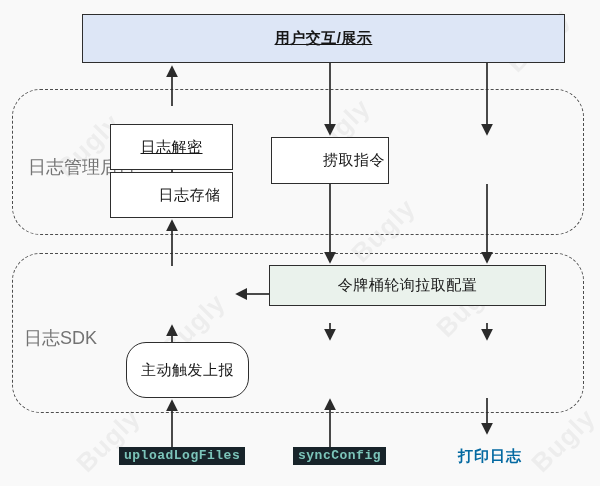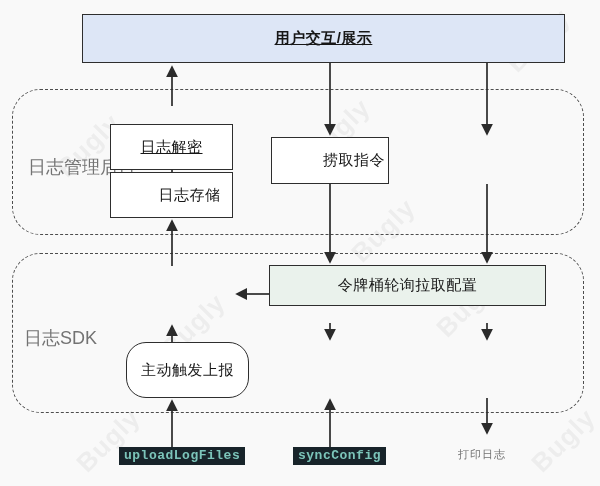--- a/index.html
+++ b/index.html
@@ -74,25 +74,26 @@
     font-family:"Liberation Mono","DejaVu Sans Mono",monospace;
     font-size:13px;
     font-weight:700;
     padding:1px 5px 2px 5px;
     z-index:3;
     white-space:nowrap;
     letter-spacing:0.5px;
   }
   .plain-label{
     position:absolute;
-    font-size:11px;
-    color:#737373;
+    font-size:15px;
+    color:#0369a1;
     z-index:3;
     white-space:nowrap;
     letter-spacing:1px;
+    font-weight:bold;
   }
 </style>
 </head>
 <body>
 
 <div id="canvas">
 
   <span class="wm" style="left:50px;top:130px;">Bugly</span>
   <span class="wm" style="left:300px;top:115px;">Bugly</span>
   <span class="wm" style="left:500px;top:25px;">Bugly</span>

